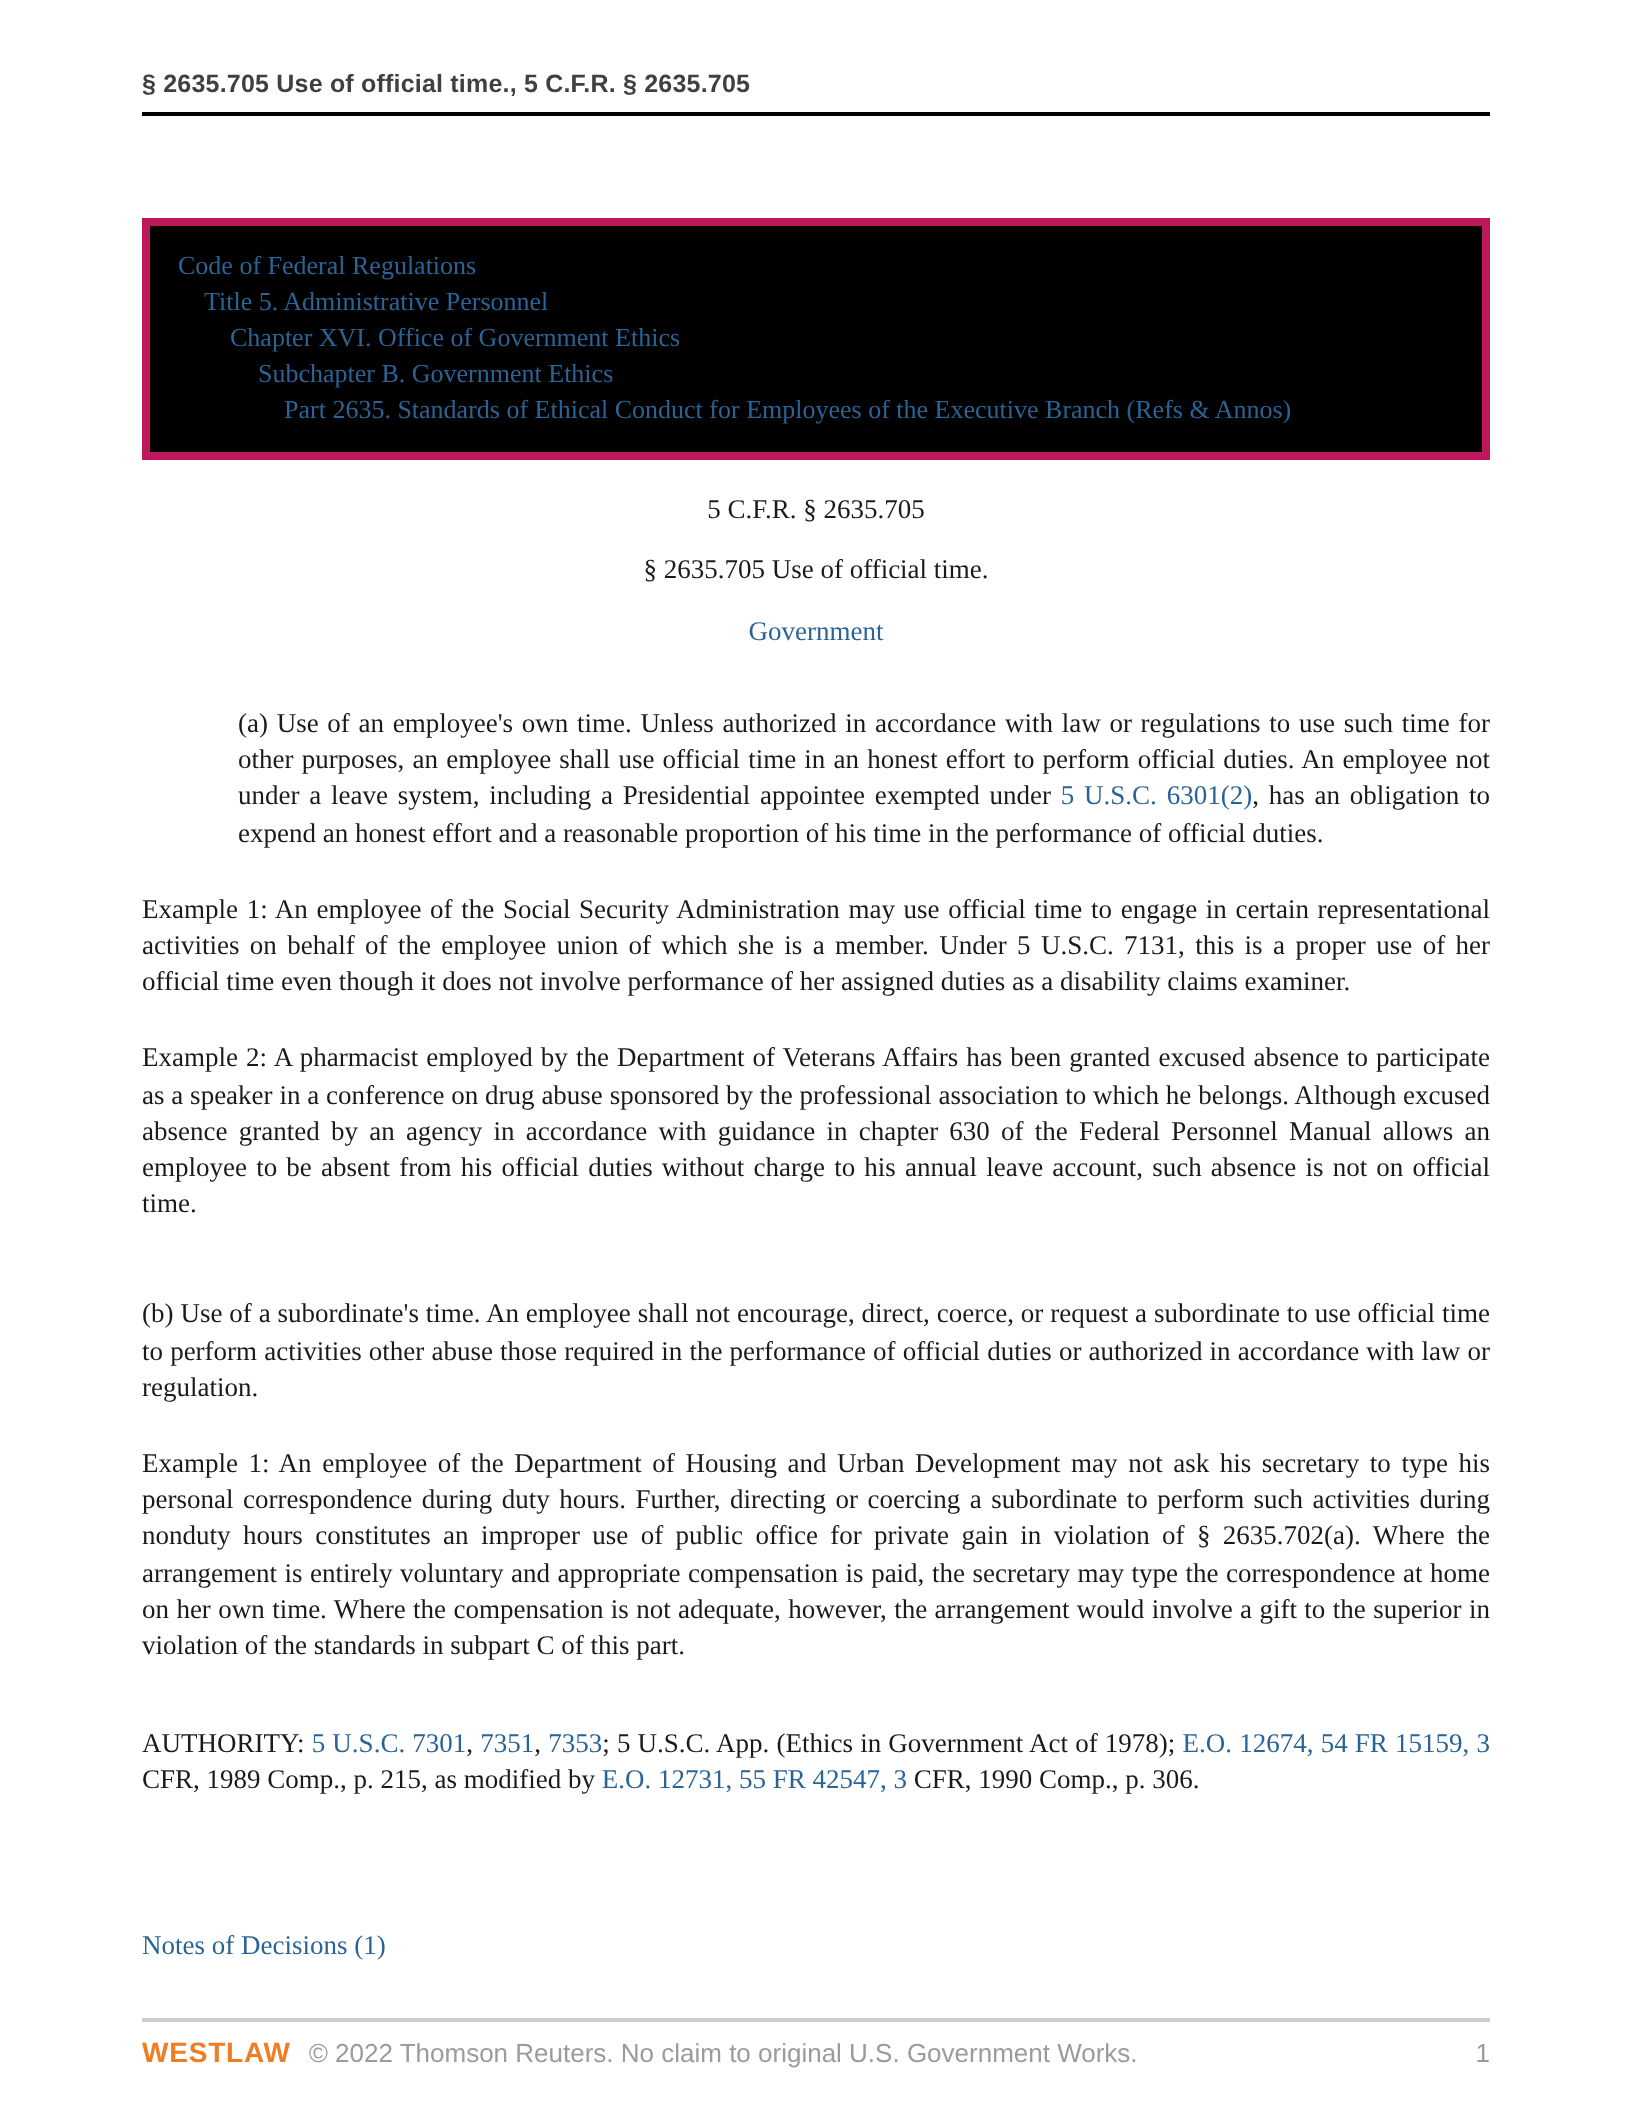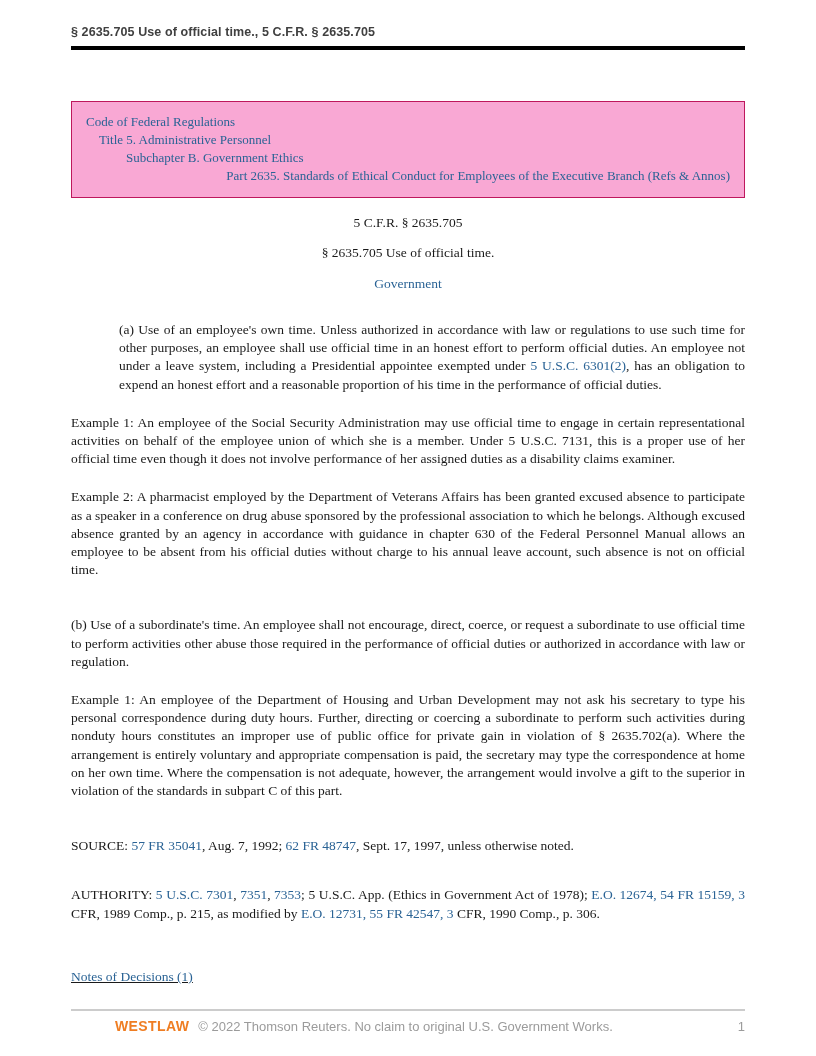--- a/index.html
+++ b/index.html
@@ -9,65 +9,65 @@
     background: #ffffff;
     position: relative;
     font-family: "Liberation Serif", serif;
     color: #1a1a1a;
     overflow: hidden;
   }
   .page-inner { margin: 0 71px; }
 
   
   .doc-header {
-    padding-top: 25px;
+    padding-top: 35px;
     padding-bottom: 7px;
-    border-bottom: 4px solid #000000;
+    border-bottom: 2px solid #000000;
     font-family: "Liberation Sans", sans-serif;
     font-weight: bold;
     font-size: 12.5px;
     color: #404040;
     letter-spacing: 0.1px;
   }
 
   
   .crumb-box {
     margin-top: 51px;
-    border: 1px solid #be185d;
-    background: #f9a8d4;
+    border: 4px solid #be185d;
+    background: #000000;
     padding: 11px 14px 12px 14px;
     font-size: 13px;
     line-height: 18px;
   }
   .crumb { display: block; text-decoration: none; }
   .crumb-0 { padding-left: 0; }
   .crumb-1 { padding-left: 13px; }
   .crumb-2 { padding-left: 26px; }
   .crumb-3 { padding-left: 40px; }
-  .crumb-4 { padding-left: 53px; text-align: right; }
+  .crumb-4 { padding-left: 53px; }
   .crumb-5 { padding-left: 66px; }
 
   .link { color: #2a6395; text-decoration: none; cursor: pointer; }
 
   .center-line { text-align: center; font-size: 13.5px; }
   .citation-line { margin-top: 17px; }
   .title-line { margin-top: 14px; }
   .currentness-line { margin-top: 15px; }
 
   .para {
     text-align: justify;
     font-size: 13.5px;
     line-height: 18.2px;
   }
   .mt-para { margin-top: 20px; }
   .mt-section { margin-top: 37px; }
   .mt-first { margin-top: 29px; margin-left: 48px; }
   .mt-authority { margin-top: 31px; }
 
-  .notes-line { margin-top: 46px; font-size: 13.5px; text-decoration: underline; }
+  .notes-line { margin-top: 65px; font-size: 13.5px; }
 
   
   .doc-footer {
     position: absolute;
     left: 71px;
     right: 71px;
     bottom: 22px;
   }
   .footer-rule { border-top: 2px solid #cccccc; }
   .footer-row {
@@ -78,36 +78,36 @@
     font-size: 13px;
     color: #9b9b9b;
   }
   .westlaw-logo {
     color: #ef7d22;
     font-weight: bold;
     font-size: 14px;
     letter-spacing: 0.4px;
     margin-right: 9px;
     font-family: "Liberation Sans", sans-serif;
-    margin-left: 44px;
   }
   .page-num { margin-left: auto; }
 </style>
 </head>
 <body>
 
 <div class="page-inner">
 
   <div class="doc-header">
     <span>§ 2635.705 Use of official time., 5 C.F.R. § 2635.705</span>
   </div>
 
   <div class="crumb-box">
     <a class="crumb crumb-0 link">Code of Federal Regulations</a>
     <a class="crumb crumb-1 link">Title 5. Administrative Personnel</a>
+    <a class="crumb crumb-2 link">Chapter XVI. Office of Government Ethics</a>
     <a class="crumb crumb-3 link">Subchapter B. Government Ethics</a>
     <a class="crumb crumb-4 link">Part 2635. Standards of Ethical Conduct for Employees of the Executive Branch (Refs &amp; Annos)</a>
   </div>
 
   <div class="center-line citation-line">5 C.F.R. § 2635.705</div>
 
   <div class="center-line title-line">§ 2635.705 Use of official time.</div>
 
   <div class="center-line currentness-line">
     <a class="link">Government</a>
@@ -116,21 +116,20 @@
   <p class="para mt-first"><span>(a) Use of an employee's own time. Unless authorized in accordance with law or regulations to use such time for other purposes, an employee shall use official time in an honest effort to perform official duties. An employee not under a leave system, including a Presidential appointee exempted under </span><a class="link">5 U.S.C. 6301(2)</a><span>, has an obligation to expend an honest effort and a reasonable proportion of his time in the performance of official duties.</span></p>
 
   <p class="para mt-para">Example 1: An employee of the Social Security Administration may use official time to engage in certain representational activities on behalf of the employee union of which she is a member. Under 5 U.S.C. 7131, this is a proper use of her official time even though it does not involve performance of her assigned duties as a disability claims examiner.</p>
 
   <p class="para mt-para">Example 2: A pharmacist employed by the Department of Veterans Affairs has been granted excused absence to participate as a speaker in a conference on drug abuse sponsored by the professional association to which he belongs. Although excused absence granted by an agency in accordance with guidance in chapter 630 of the Federal Personnel Manual allows an employee to be absent from his official duties without charge to his annual leave account, such absence is not on official time.</p>
 
   <p class="para mt-section">(b) Use of a subordinate's time. An employee shall not encourage, direct, coerce, or request a subordinate to use official time to perform activities other abuse those required in the performance of official duties or authorized in accordance with law or regulation.</p>
 
   <p class="para mt-para">Example 1: An employee of the Department of Housing and Urban Development may not ask his secretary to type his personal correspondence during duty hours. Further, directing or coercing a subordinate to perform such activities during nonduty hours constitutes an improper use of public office for private gain in violation of § 2635.702(a). Where the arrangement is entirely voluntary and appropriate compensation is paid, the secretary may type the correspondence at home on her own time. Where the compensation is not adequate, however, the arrangement would involve a gift to the superior in violation of the standards in subpart C of this part.</p>
 
-  <p class="para mt-section"><span>SOURCE: </span><a class="link">57 FR 35041</a><span>, Aug. 7, 1992; </span><a class="link">62 FR 48747</a><span>, Sept. 17, 1997, unless otherwise noted.</span></p>
 
   <p class="para mt-authority"><span>AUTHORITY: </span><a class="link">5 U.S.C. 7301</a><span>, </span><a class="link">7351</a><span>, </span><a class="link">7353</a><span>; 5 U.S.C. App. (Ethics in Government Act of 1978); </span><a class="link">E.O. 12674, 54 FR 15159, 3</a><span> CFR, 1989 Comp., p. 215, as modified by </span><a class="link">E.O. 12731, 55 FR 42547, 3</a><span> CFR, 1990 Comp., p. 306.</span></p>
 
   <div class="notes-line">
     <a class="link">Notes of Decisions (1)</a>
   </div>
 
 </div>
 
 <div class="doc-footer">

